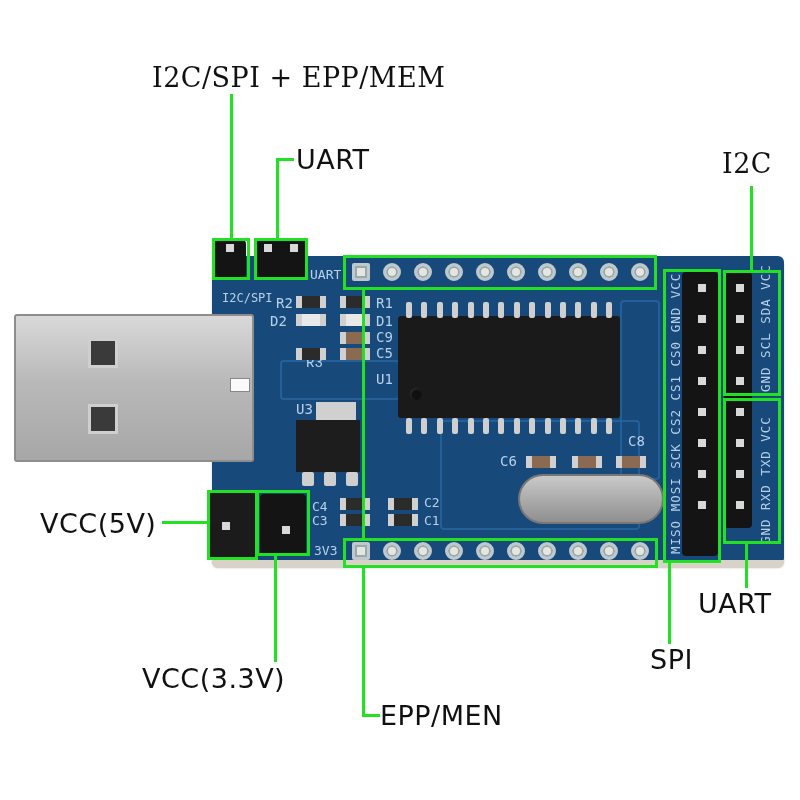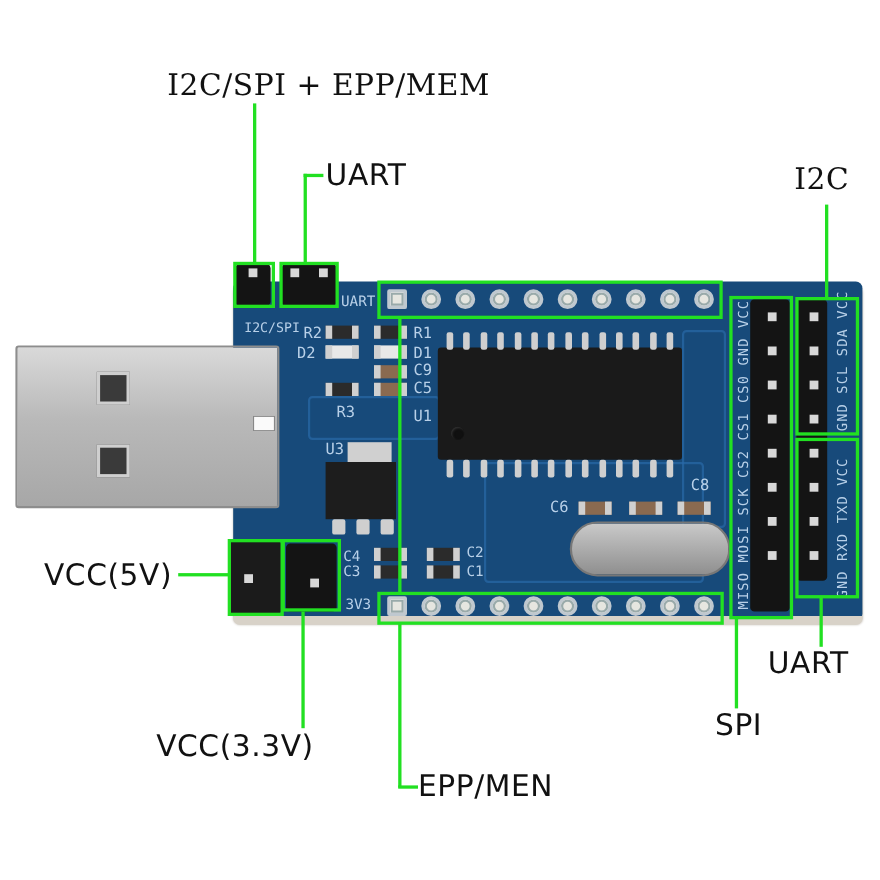--- a/index.html
+++ b/index.html
@@ -54,21 +54,21 @@
 <div class="trace" style="left:280px;top:360px;width:120px;height:40px;"></div>
 
 <span class="silk" style="left:310px;top:268px;">UART</span>
 <span class="silk" style="left:222px;top:292px;font-size:12px;">I2C/SPI</span>
 <span class="silk" style="left:276px;top:296px;font-size:14px;">R2</span>
 <span class="silk" style="left:270px;top:314px;font-size:14px;">D2</span>
 <span class="silk" style="left:376px;top:296px;font-size:14px;">R1</span>
 <span class="silk" style="left:376px;top:314px;font-size:14px;">D1</span>
 <span class="silk" style="left:376px;top:330px;font-size:14px;">C9</span>
 <span class="silk" style="left:376px;top:346px;font-size:14px;">C5</span>
-<span class="silk" style="left:306px;top:368px;font-size:14px;">R3</span>
+<span class="silk" style="left:306px;top:356px;font-size:14px;font-family:Liberation Mono, monospace;">R3</span>
 <span class="silk" style="left:376px;top:372px;font-size:14px;">U1</span>
 <span class="silk" style="left:296px;top:402px;font-size:14px;">U3</span>
 <span class="silk" style="left:312px;top:500px;font-size:13px;">C4</span>
 <span class="silk" style="left:312px;top:514px;font-size:13px;">C3</span>
 <span class="silk" style="left:424px;top:496px;font-size:13px;">C2</span>
 <span class="silk" style="left:424px;top:514px;font-size:13px;">C1</span>
 <span class="silk" style="left:500px;top:454px;font-size:14px;">C6</span>
 <span class="silk" style="left:628px;top:434px;font-size:14px;">C8</span>
 <span class="silk" style="left:314px;top:544px;font-size:13px;">3V3</span>
 <span class="silk v" style="left:670px;top:284px;height:270px;font-size:12.5px;">MISO MOSI SCK CS2 CS1 CS0 GND VCC</span>

